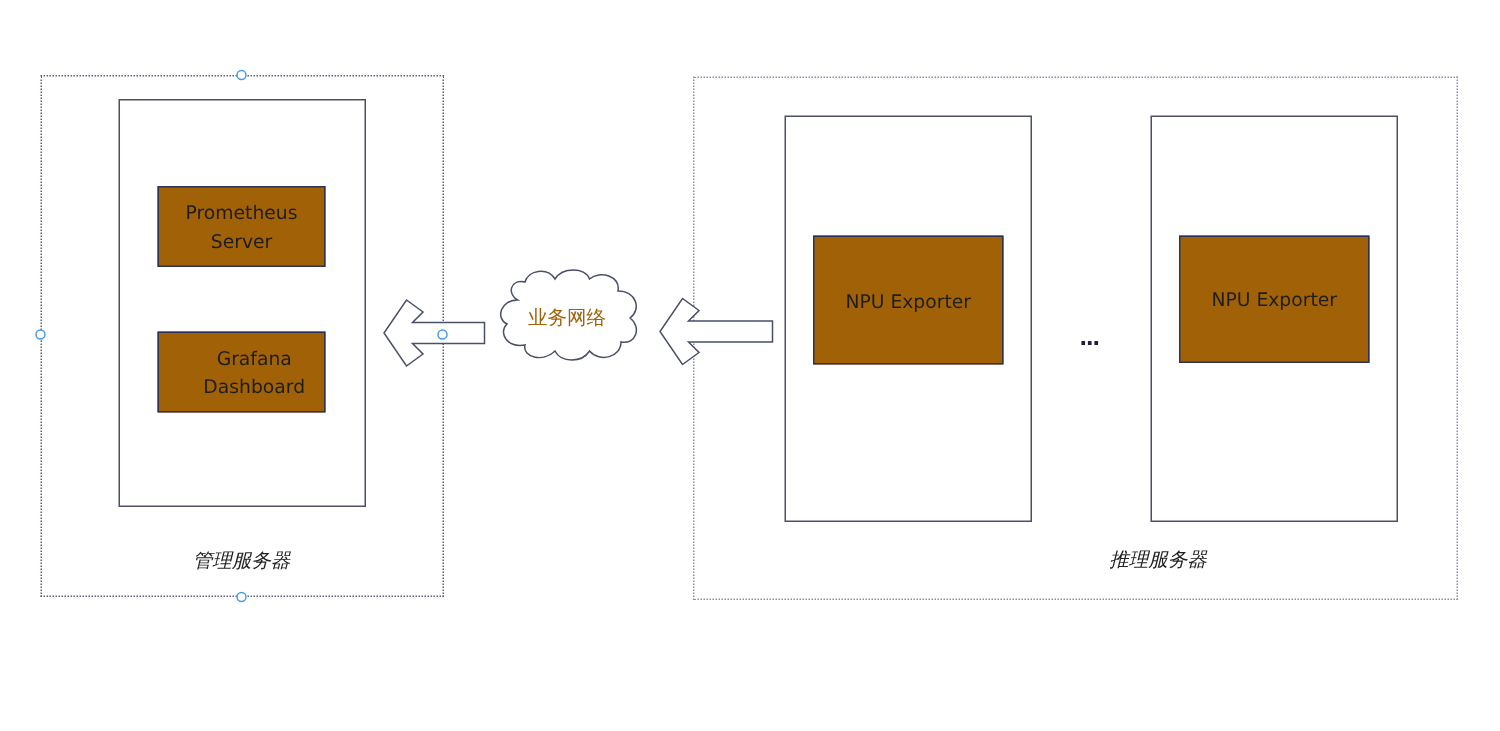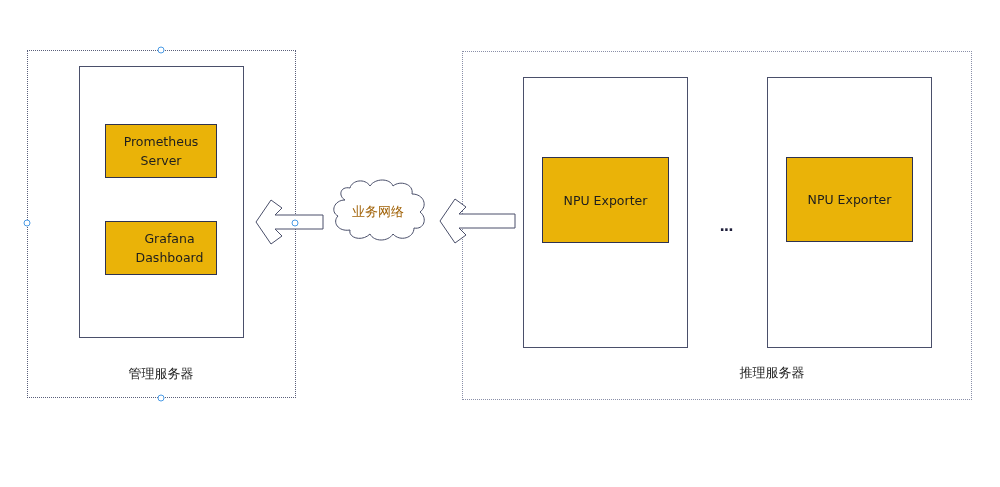--- a/index.html
+++ b/index.html
@@ -19,36 +19,37 @@
     .dotted-group {
       border: 1px dotted #5a5f7a;
     }
     .dotted-group.right { border-color: #8a8fa8; }
     .server-box {
       border: 1px solid #4a4f6a;
       background: #ffffff;
     }
     .comp-box {
       border: 1px solid #2e3250;
-      background: #eab308;
+      background: #a16207;
       display: flex;
       align-items: center;
       justify-content: center;
       text-align: center;
       font-size: 12.5px;
       line-height: 19px;
       color: #1e1e1e;
     }
     .comp-box span { display: block; }
     .group-label {
       font-size: 13px;
       color: #222;
       text-align: left;
       white-space: nowrap;
       transform: translateX(-50%);
+      font-style: italic;
     }
     .handle {
       width: 7px; height: 7px;
       border: 1.3px solid #4a9be6;
       border-radius: 50%;
       background: #ffffff;
       transform: translate(-50%, -50%);
     }
     .ellipsis {
       font-size: 14px;

